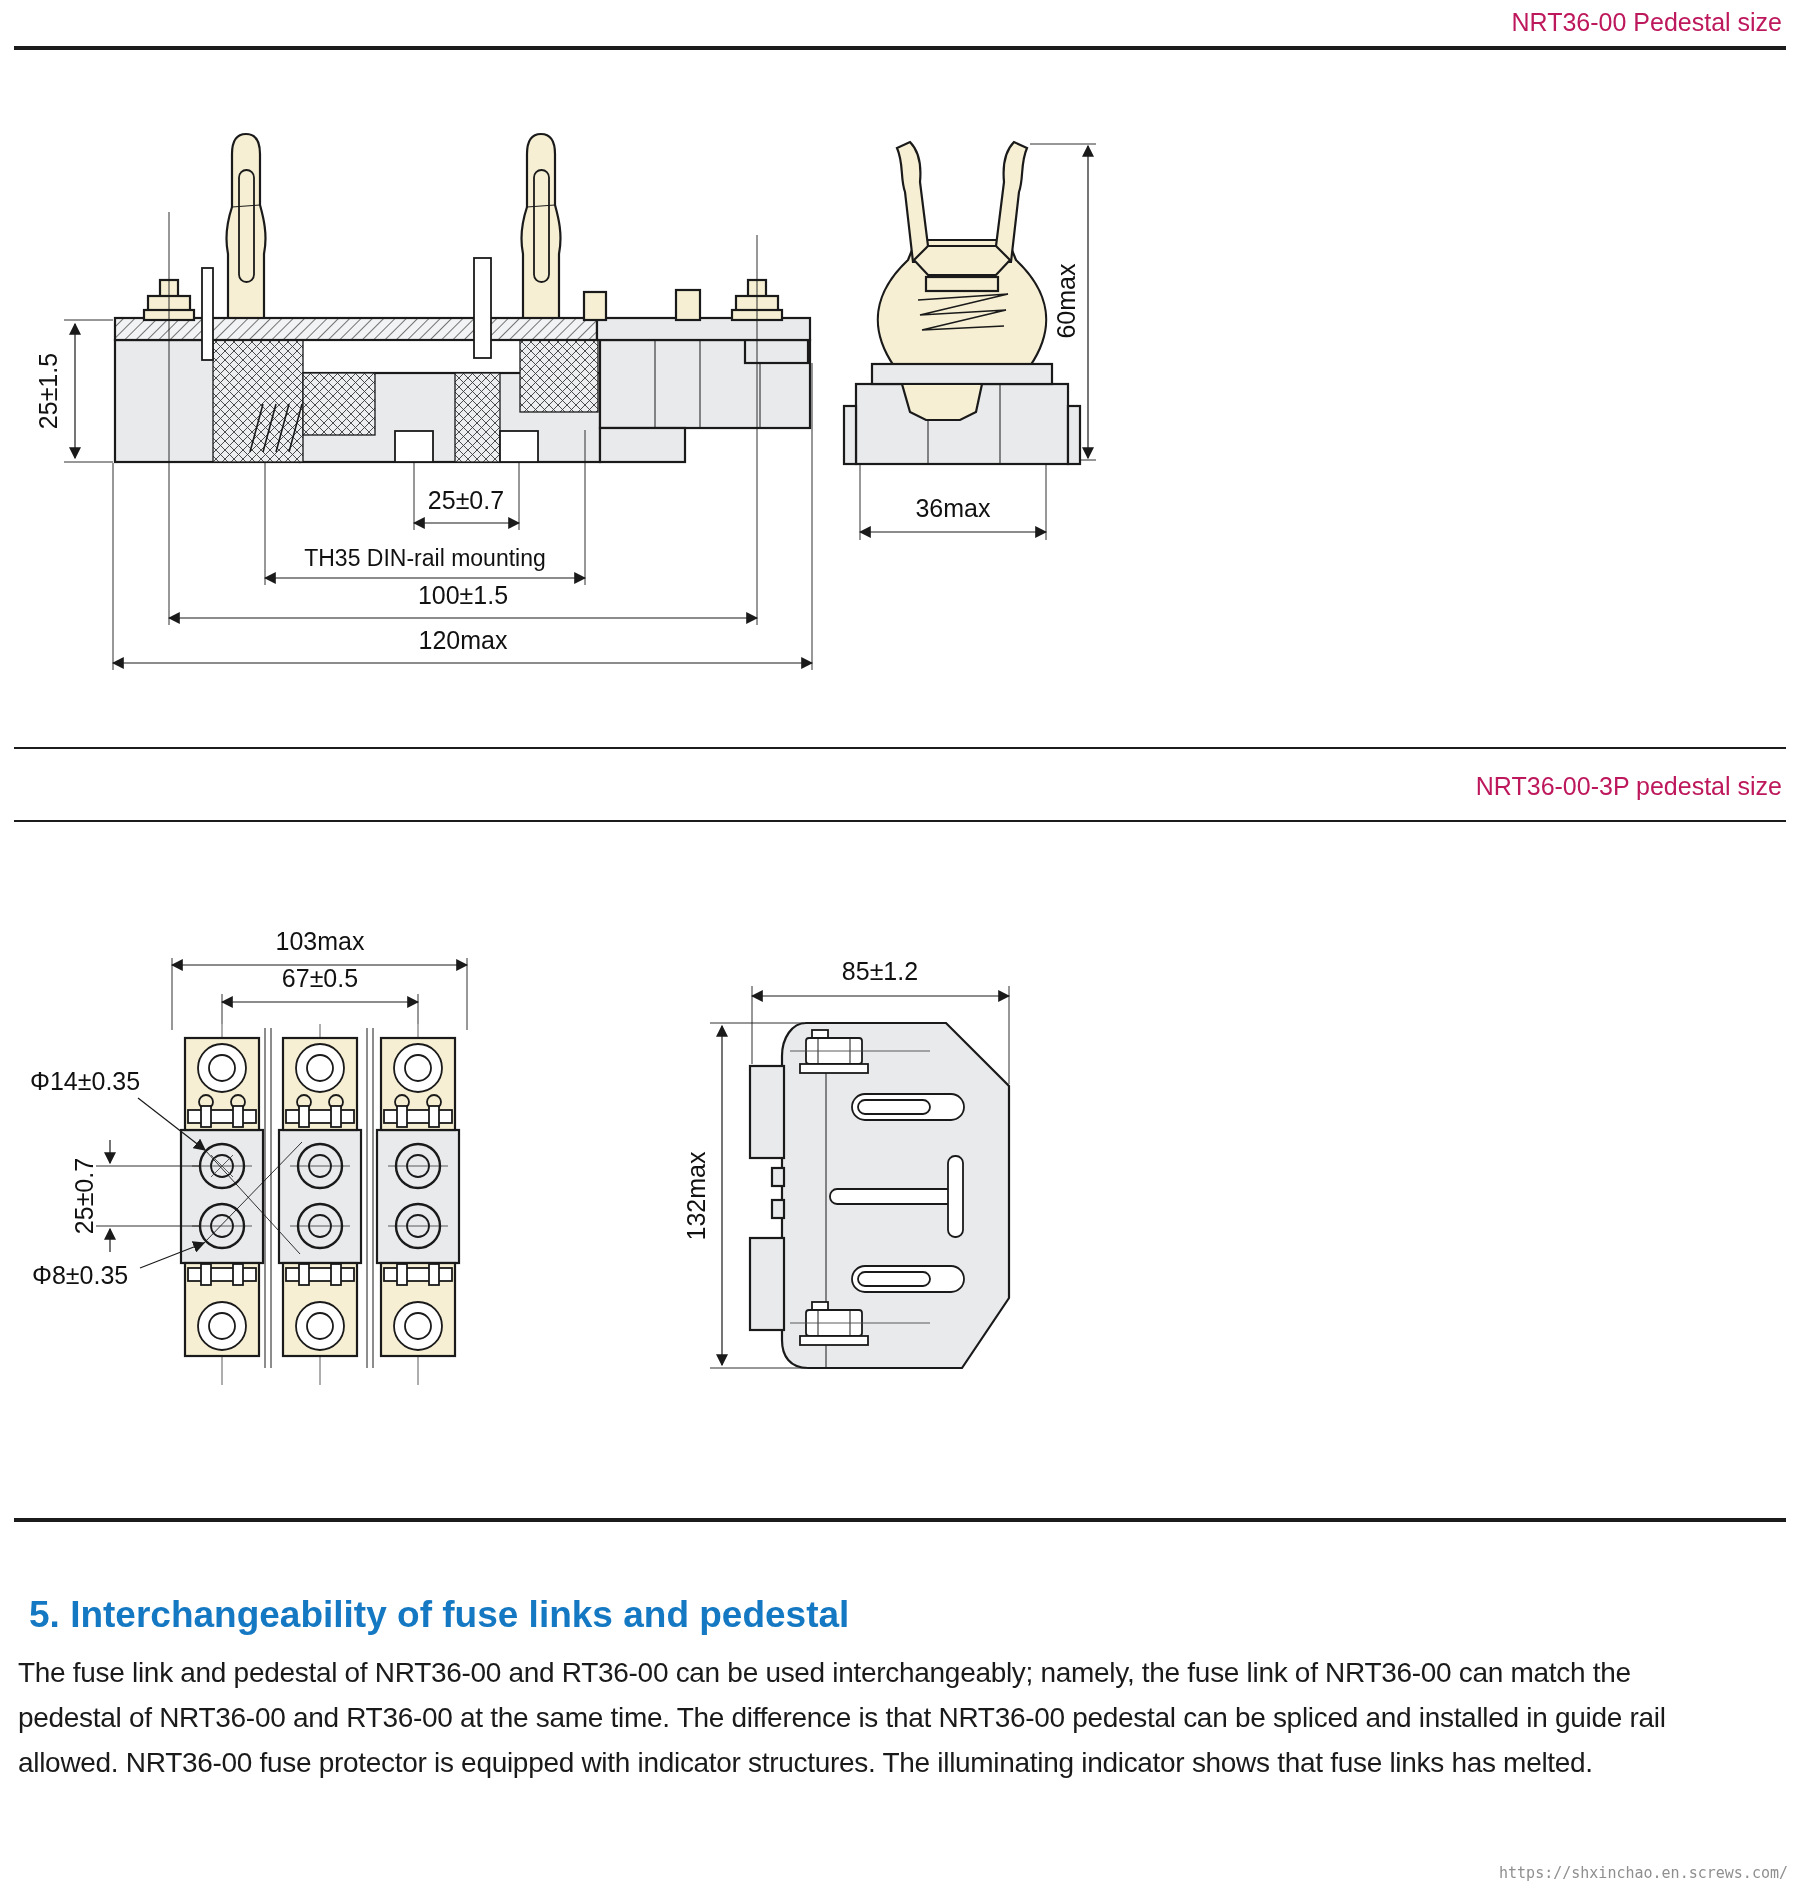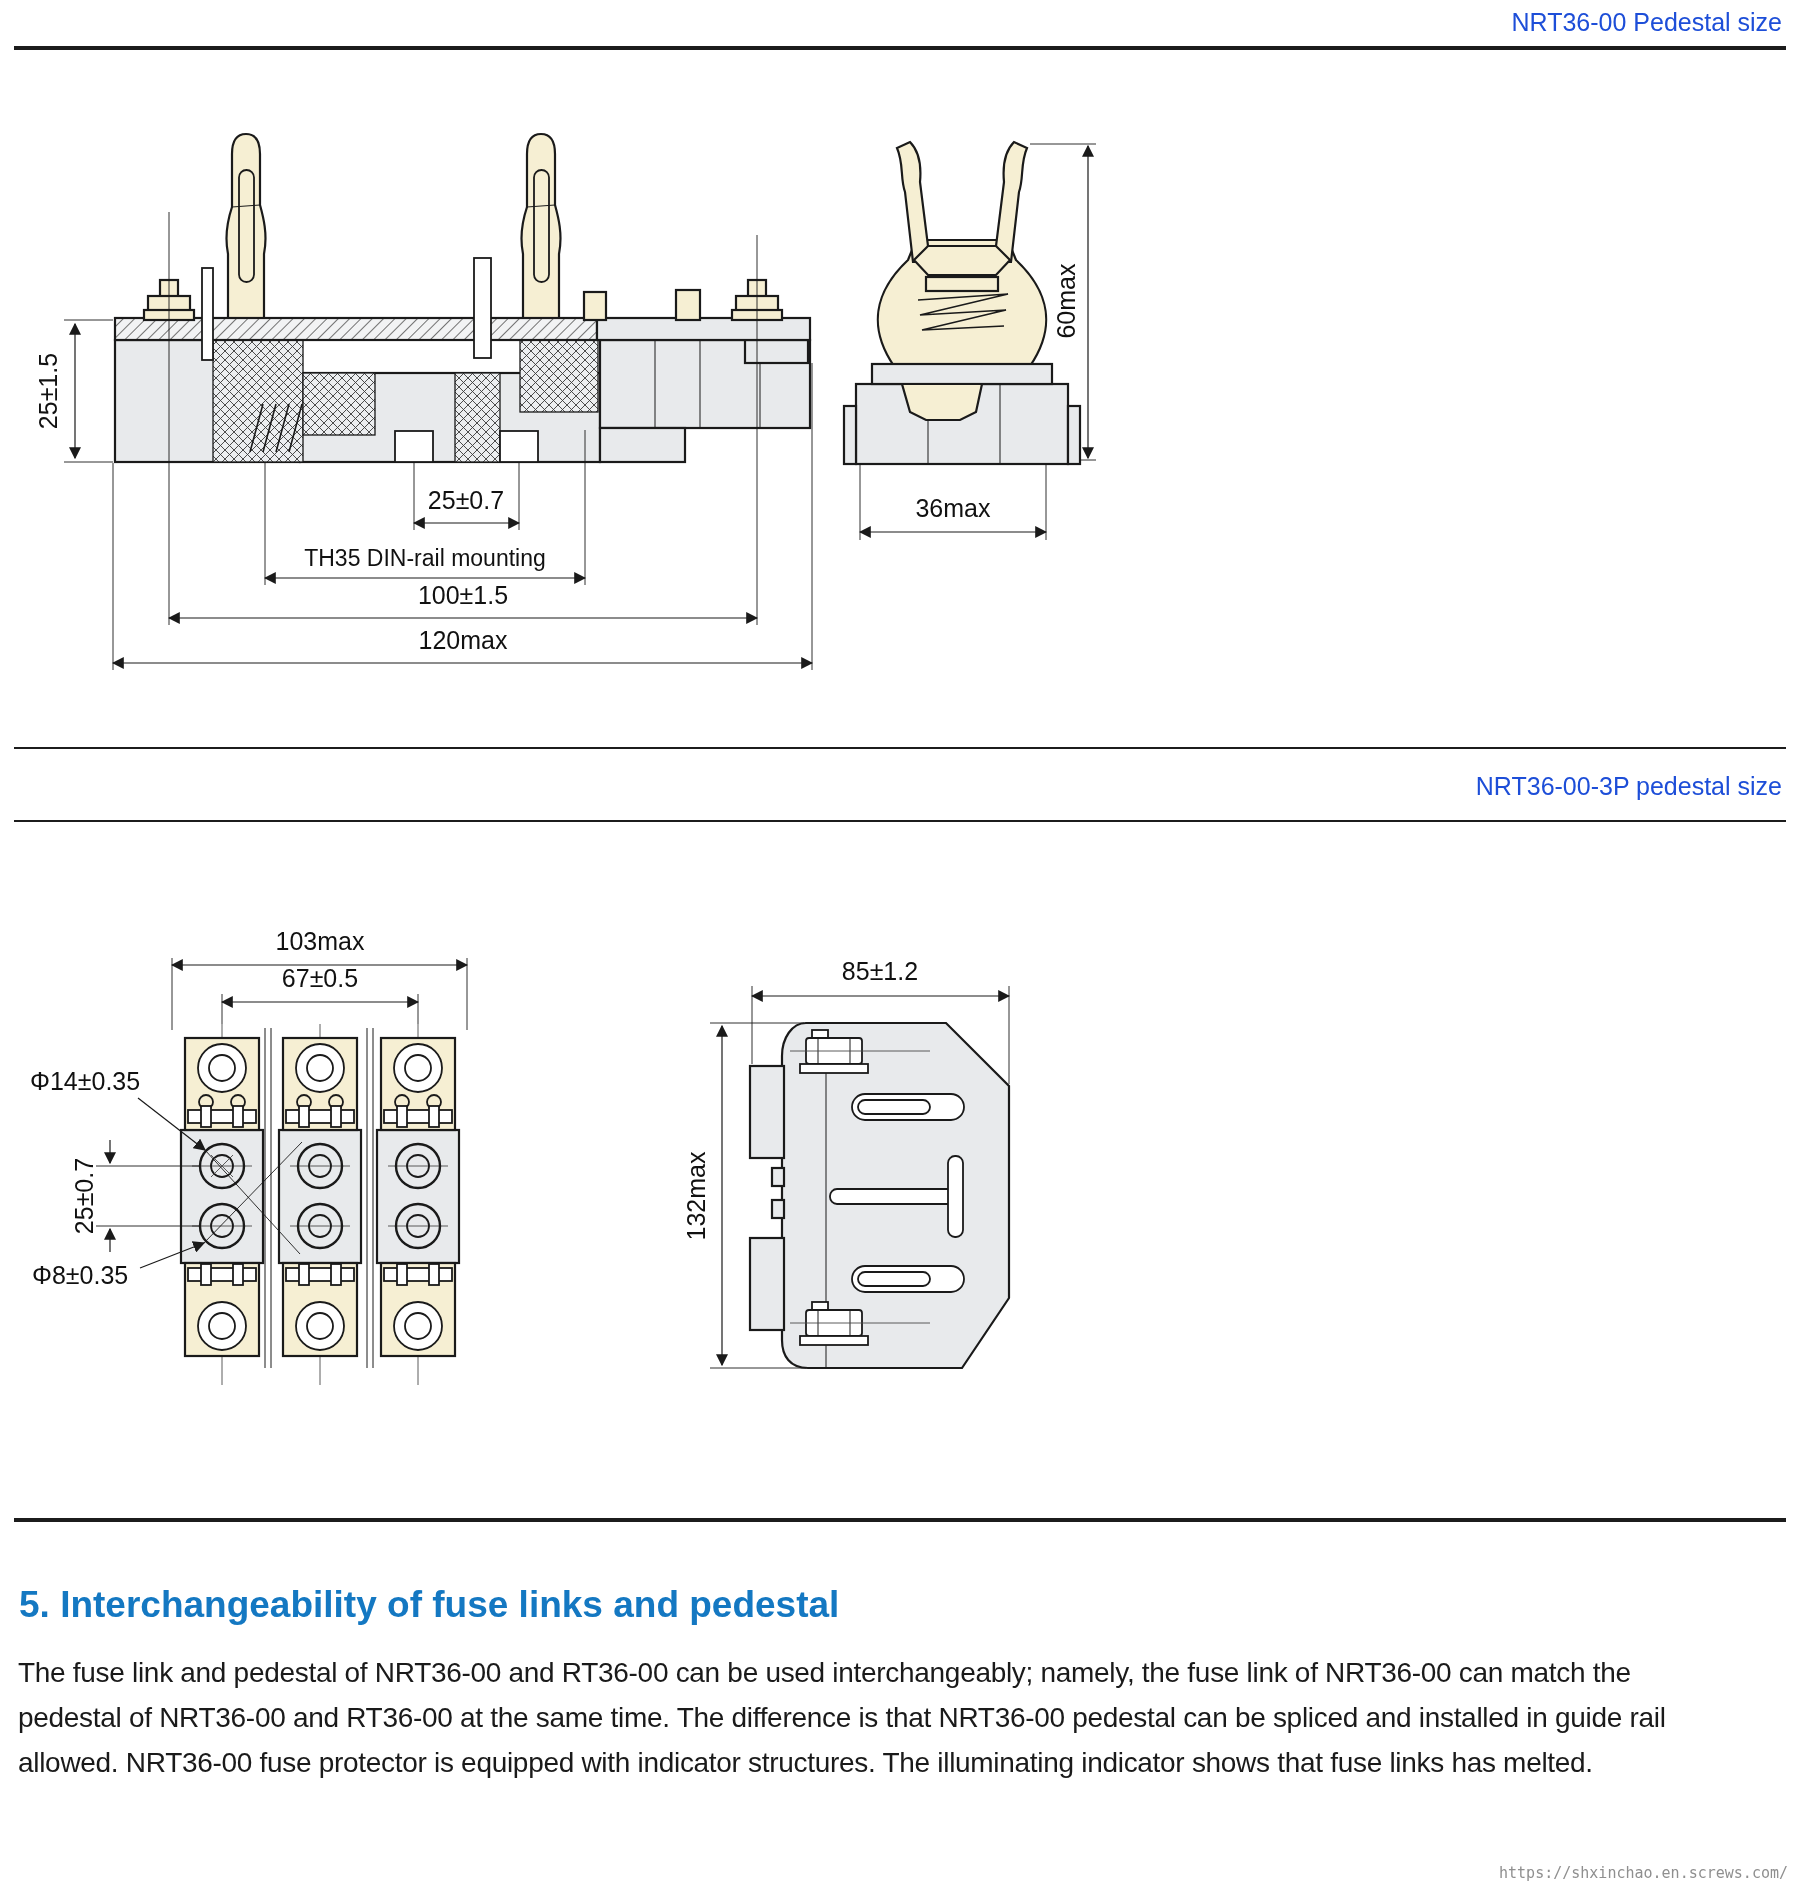--- a/index.html
+++ b/index.html
@@ -1,20 +1,20 @@
 <!DOCTYPE html>
 <html><head>
 <meta charset="utf-8">
 <style>
   html,body{margin:0;padding:0;background:#fff;}
   .page{position:relative;width:1800px;height:1892px;background:#fff;overflow:hidden;
         font-family:"Liberation Sans",sans-serif;color:#1a1a1a;}
   .rule{position:absolute;left:14px;right:14px;height:2px;background:#1c1c1c;}
   .rule.thick{height:4px;}
-  .sec-title{position:absolute;right:18px;font-size:25px;color:#1d4ed8;white-space:nowrap;}
+  .sec-title{position:absolute;right:18px;font-size:25px;color:#be185d;white-space:nowrap;}
   .heading{position:absolute;left:18px;top:1583px;font-size:37px;font-weight:bold;color:#1478c2;white-space:nowrap;}
   .para{position:absolute;left:18px;top:1650px;font-size:28px;letter-spacing:-0.3px;color:#1a1a1a;}
   .para .pline{height:45px;line-height:45px;white-space:nowrap;}
   .url{position:absolute;right:12px;top:1864px;font-family:"DejaVu Sans Mono",monospace;
        font-size:15px;color:#8f8f8f;text-decoration:none;}
   svg.diagrams{position:absolute;left:0;top:0;}
   
   .gray{fill:#e8eaec;stroke:#1a1a1a;stroke-width:2.2;}
   .cream{fill:#f6efd3;stroke:#1a1a1a;stroke-width:2.2;}
   .white{fill:#ffffff;stroke:#1a1a1a;stroke-width:1.8;}
@@ -236,21 +236,21 @@
         <text class="dtxt" x="698" y="1196" transform="rotate(-90 698 1196)" dominant-baseline="middle">132max</text>
       </g>
     </g>
   </svg>
 
   <div class="rule" style="top:747px"></div>
   <div class="sec-title" style="top:772px">NRT36-00-3P pedestal size</div>
   <div class="rule" style="top:820px"></div>
 
   <div class="rule thick" style="top:1518px"></div>
-  <h2 class="heading" style="margin:1px">5. Interchangeability of fuse links and pedestal</h2>
+  <h2 class="heading" style="margin:11px">5. Interchangeability of fuse links and pedestal</h2>
 
   <div class="para">
     <div class="pline">The fuse link and pedestal of NRT36-00 and RT36-00 can be used interchangeably; namely, the fuse link of NRT36-00 can match the</div>
     <div class="pline">pedestal of NRT36-00 and RT36-00 at the same time. The difference is that NRT36-00 pedestal can be spliced and installed in guide rail</div>
     <div class="pline">allowed. NRT36-00 fuse protector is equipped with indicator structures. The illuminating indicator shows that fuse links has melted.</div>
   </div>
 
   <a class="url" href="#">https://shxinchao.en.screws.com/</a>
 </div>
 

